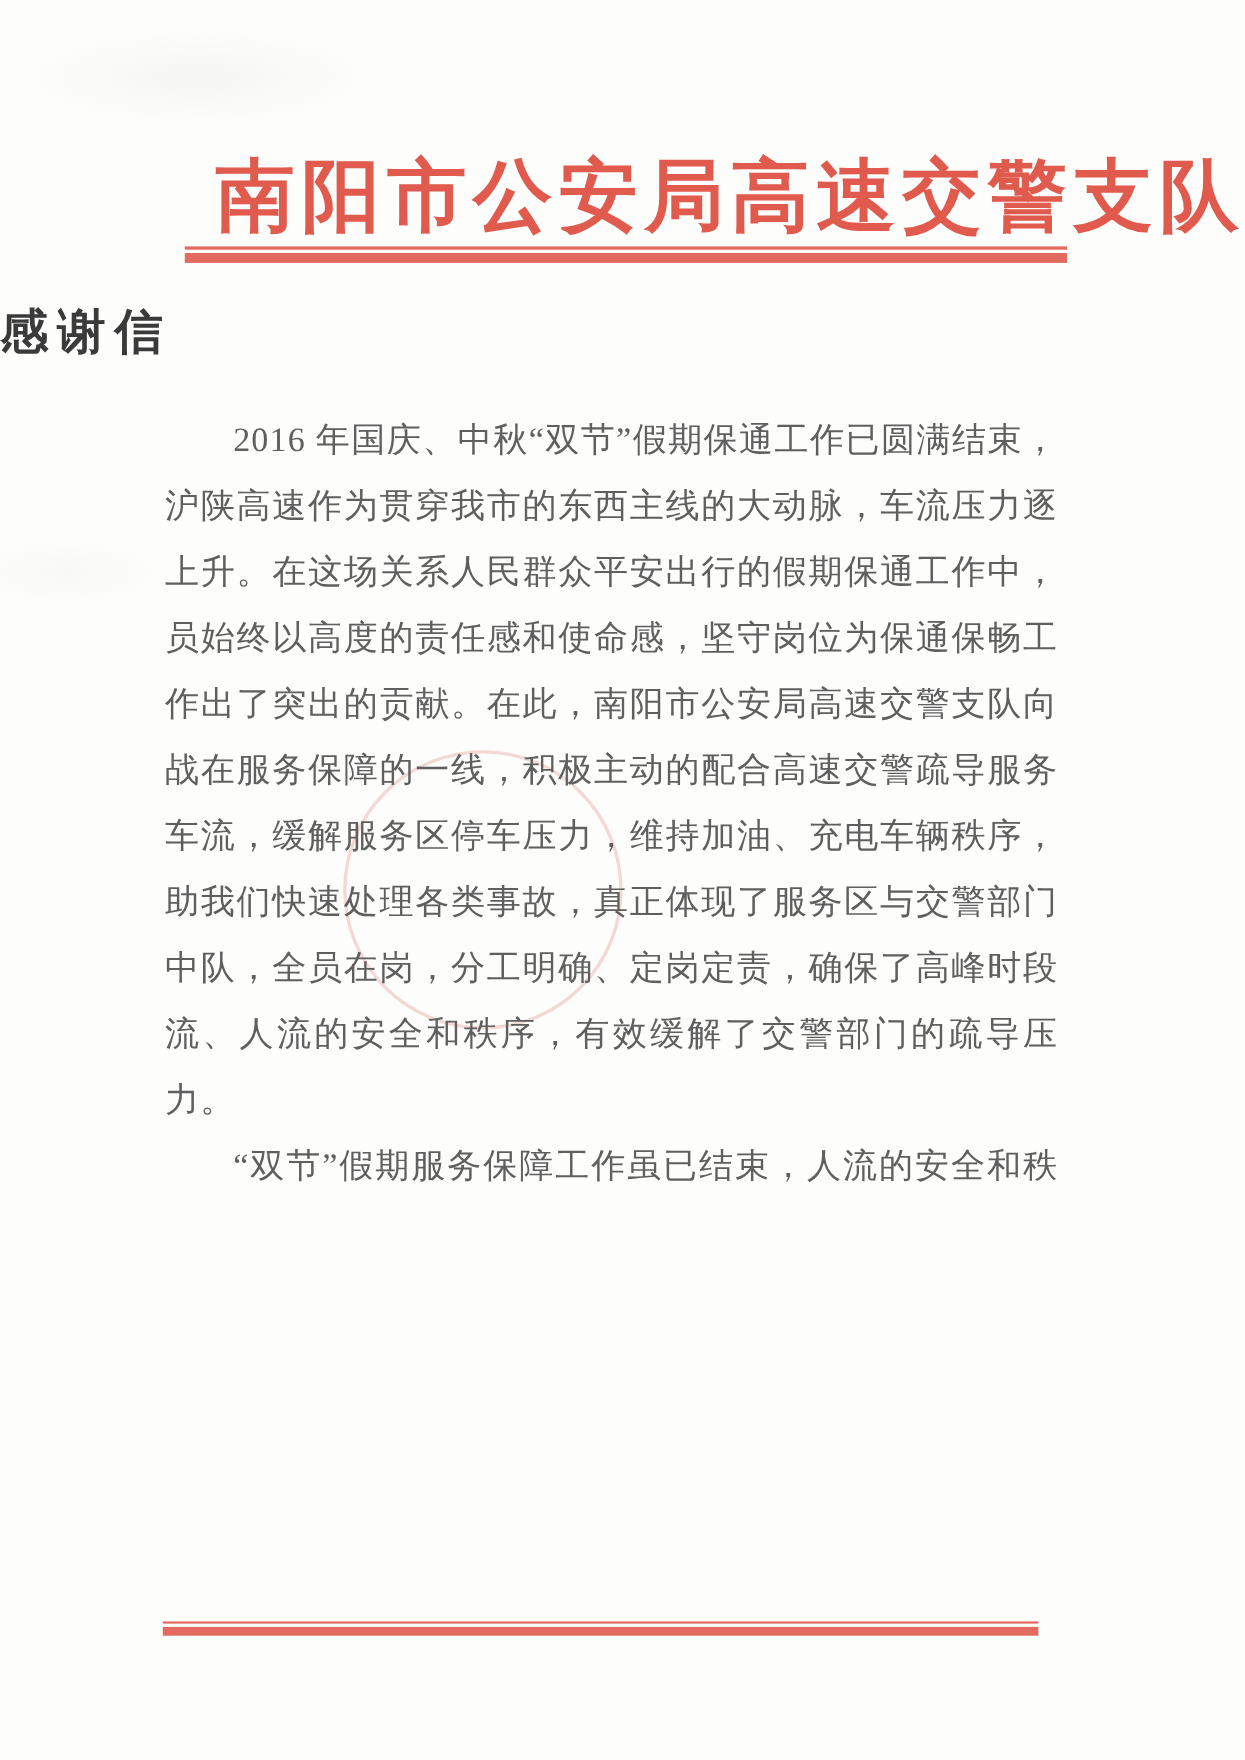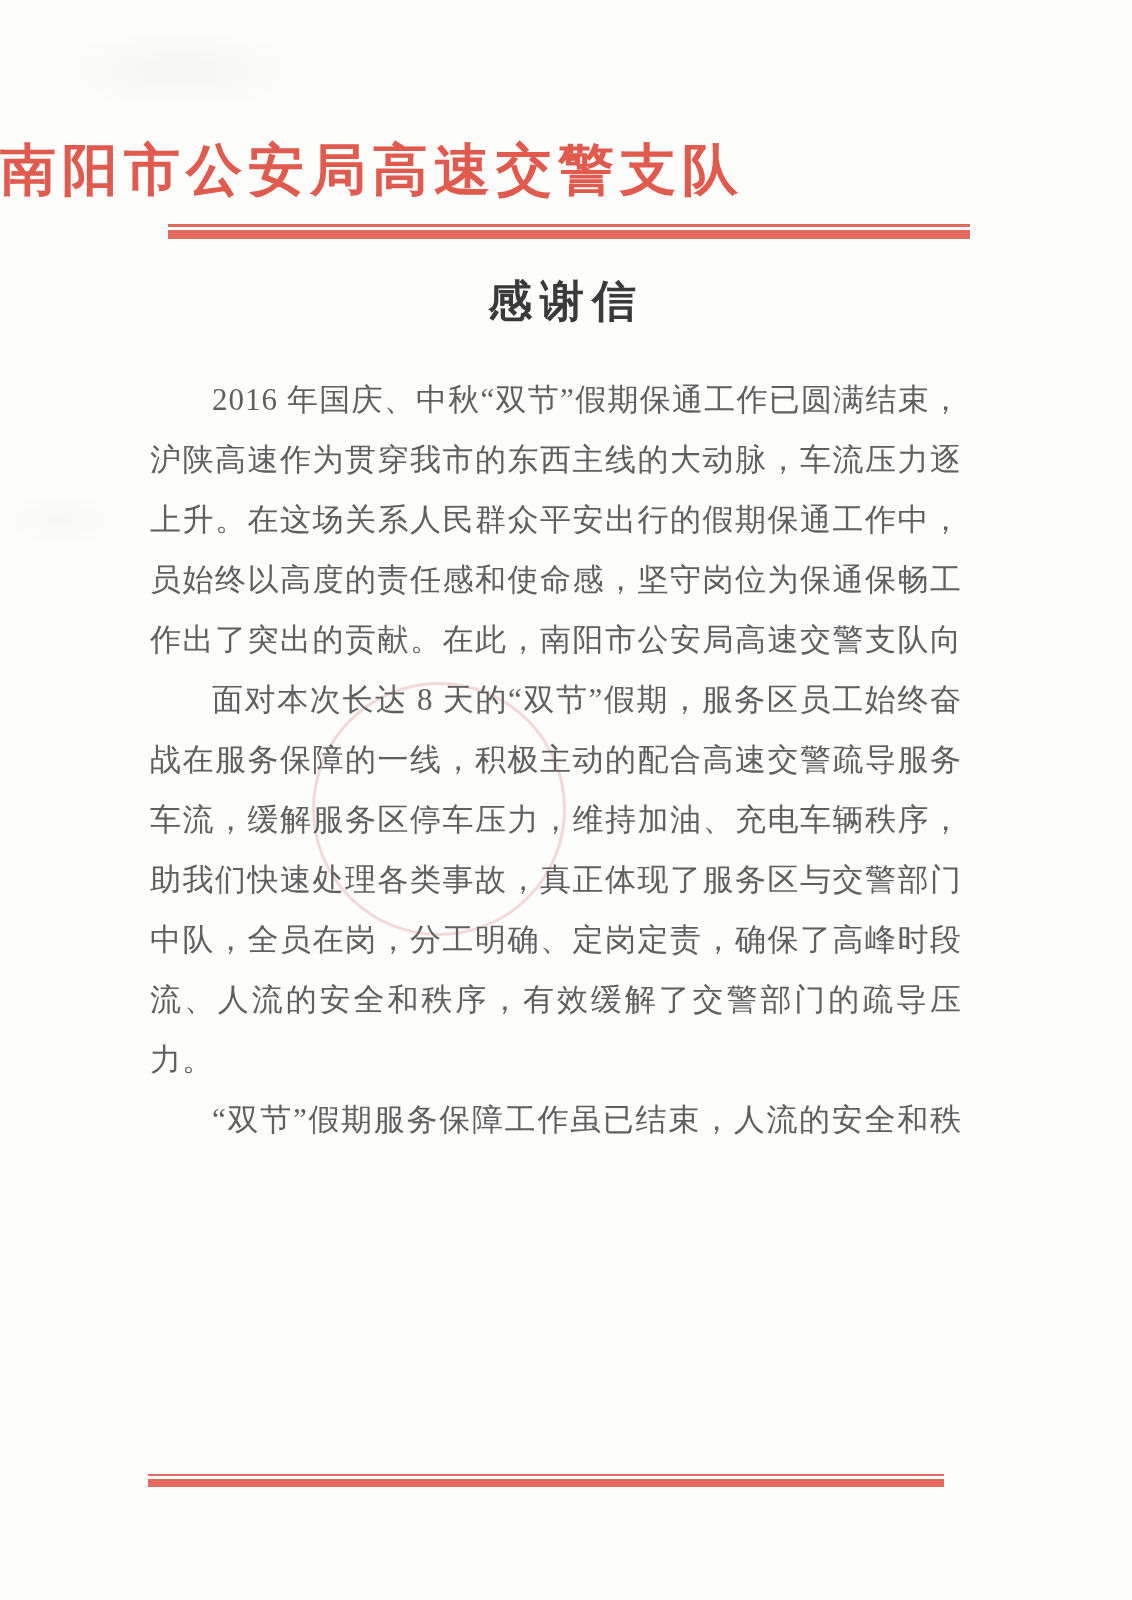--- a/index.html
+++ b/index.html
@@ -16,39 +16,38 @@
     content: "";
     position: absolute; inset: 0;
     background:
       radial-gradient(ellipse 220px 60px at 180px 70px, rgba(180,180,180,0.10), transparent 70%),
       radial-gradient(ellipse 120px 40px at 60px 520px, rgba(190,190,190,0.08), transparent 70%);
     pointer-events: none;
   }
   .letterhead-title {
     position: absolute;
     top: 138px; left: 0; right: 0;
-    text-align: left;
-    font-size: 56px;
+    text-align: right;
+    font-size: 72px;
     font-weight: 900;
     letter-spacing: 6px;
     color: #e05a4e;
     line-height: 1.15;
   }
   .letterhead-rule {
     position: absolute;
     top: 224px; left: 168px;
     width: 802px;
   }
   .letterhead-rule .thin  { height: 3px; background: #e26a5e; }
   .letterhead-rule .gap   { height: 3px; }
   .letterhead-rule .thick { height: 9px; background: #e26a5e; }
   .doc-title {
     position: absolute;
     top: 272px; left: 0; right: 0;
-    text-align: center;
     font-size: 44px;
     font-weight: bold;
     letter-spacing: 8px;
     color: #3a3a3a;
   }
   .body-text {
     position: absolute;
     top: 370px; left: 150px;
     width: 812px;
     font-size: 31px;
@@ -102,21 +101,20 @@
 
     <div>
       <div class="line ind">2016 年国庆、中秋“双节”假期保通工作已圆满结束，</div>
       <div class="line">沪陕高速作为贯穿我市的东西主线的大动脉，车流压力逐年</div>
       <div class="line">上升。在这场关系人民群众平安出行的假期保通工作中，贵</div>
       <div class="line">员始终以高度的责任感和使命感，坚守岗位为保通保畅工作</div>
       <div class="line">作出了突出的贡献。在此，南阳市公安局高速交警支队向贵</div>
     </div>
 
     <div>
-      <div class="line ind">面对本次长达 8 天的“双节”假期，服务区员工始终奋</div>
       <div class="line">战在服务保障的一线，积极主动的配合高速交警疏导服务区</div>
       <div class="line">车流，缓解服务区停车压力，维持加油、充电车辆秩序，协</div>
       <div class="line">助我们快速处理各类事故，真正体现了服务区与交警部门的</div>
       <div class="line">中队，全员在岗，分工明确、定岗定责，确保了高峰时段车</div>
       <div class="line">流、人流的安全和秩序，有效缓解了交警部门的疏导压力，</div>
       <div class="line end">力。</div>
     </div>
 
     <div>
       <div class="line ind">“双节”假期服务保障工作虽已结束，人流的安全和秩序</div>

